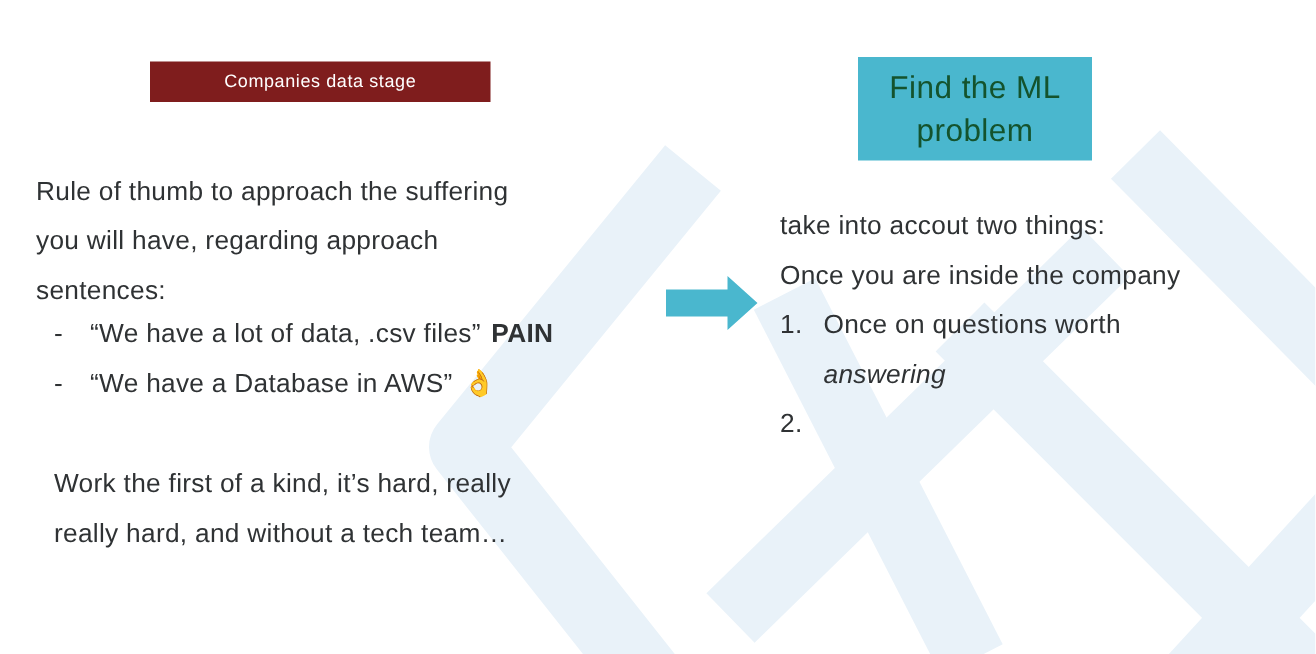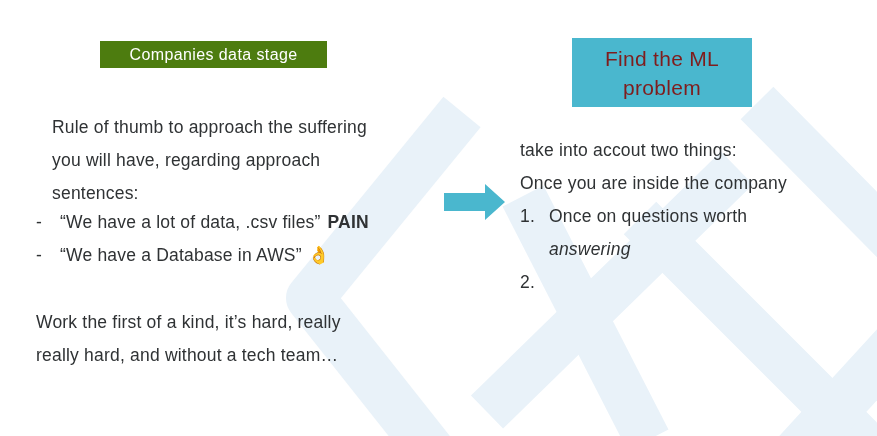--- a/index.html
+++ b/index.html
@@ -4,31 +4,31 @@
 <style>
   html,body { margin:0; padding:0; background:#ffffff; }
   .slide {
     position:relative; width:877px; height:436px; background:#ffffff;
     overflow:hidden; font-family:"Liberation Sans", sans-serif; color:#2f3234;
   }
   .bg-svg { position:absolute; left:0; top:0; z-index:0; }
 
   .stage-badge {
     position:absolute; left:100px; top:41px; width:227px; height:27px;
-    background:#4d7c0f; color:#ffffff; font-size:16px; line-height:27px;
+    background:#7f1d1d; color:#ffffff; font-size:12px; line-height:27px;
     text-align:center; letter-spacing:0.4px; z-index:1;
   }
   .title-box {
-    position:absolute; left:572px; top:38px; width:180px; height:69px;
-    background:#4ab7ce; color:#7f1d1d; font-size:21px; line-height:29px;
+    position:absolute; left:572px; top:38px; width:156px; height:69px;
+    background:#4ab7ce; color:#14532d; font-size:21px; line-height:29px;
     display:flex; align-items:center; justify-content:center; text-align:center;
     padding:0 10px; box-sizing:border-box; letter-spacing:0.3px; z-index:1;
   }
   .textblock { position:absolute; font-size:17.5px; line-height:33px; letter-spacing:0.2px; z-index:1; white-space:nowrap; }
-  .para1 { left:52px; top:111px; }
+  .para1 { left:24px; top:111px; }
   .bullets { left:36px; top:206px; }
   .para2 { left:36px; top:306px; }
   .right-block { left:520px; top:134px; }
   .row { display:flex; }
   .dash-cell { width:24px; flex:none; }
   .num-cell { width:29px; flex:none; }
   .cont-line { padding-left:29px;font-style:italic; }
   .bold-tag { font-weight:bold; margin-left:7px; }
   .emoji { margin-left:7px; color:#e8b931; }
   .arrow-svg { position:absolute; left:444px; top:183px; z-index:1; }

